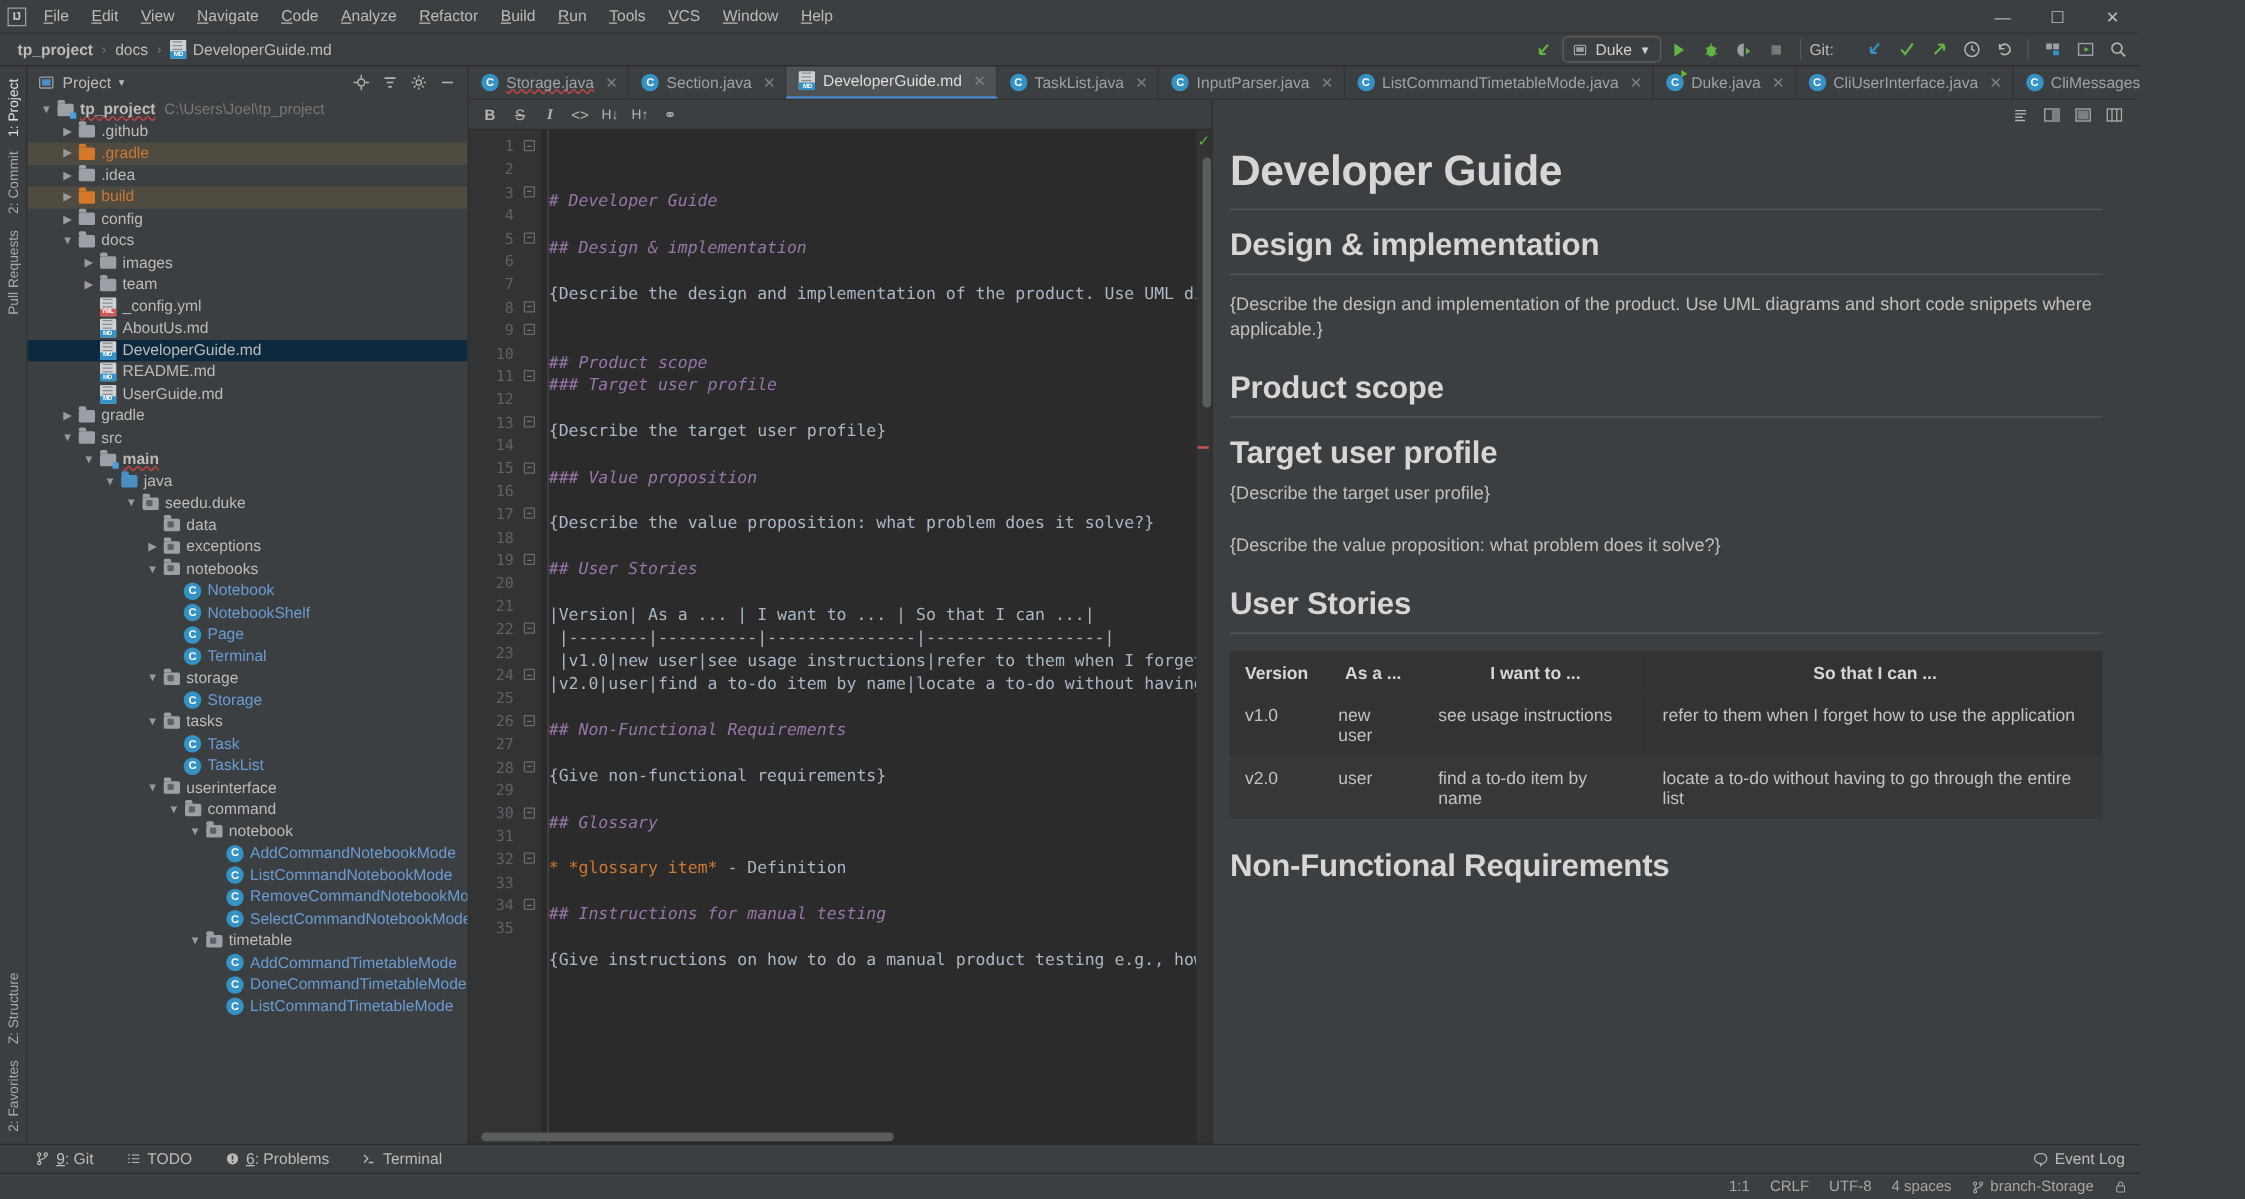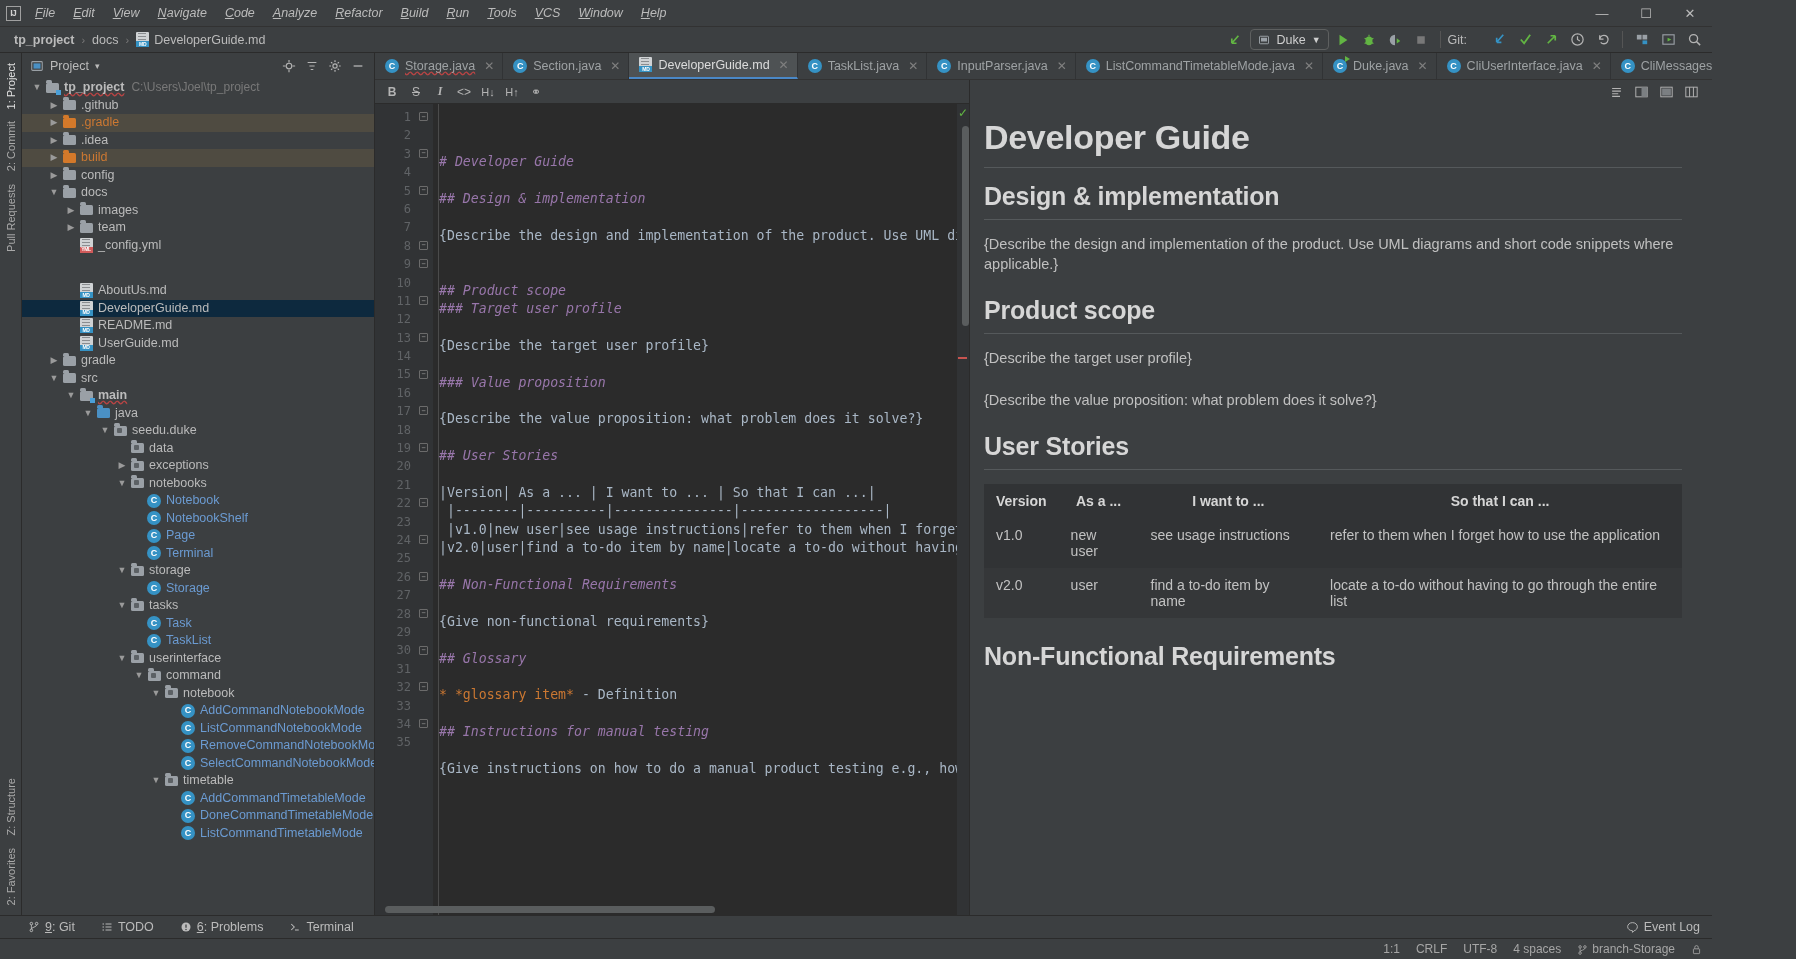--- a/index.html
+++ b/index.html
@@ -23,21 +23,21 @@
     position: relative;
   }
   .ij-logo {
     width: 26px; height: 27px; display:flex; align-items:center; justify-content:center;
   }
   .ij-logo .box {
     width: 15px; height: 15px; border: 1.6px solid #a0a0a0;
     display:flex; align-items:center; justify-content:center;
     font-size: 9px; color: #d0d0d0; font-weight: bold; letter-spacing:-1px;
   }
-  .menu { display:flex; align-items:flex-end;font-style:italic; }
+  .menu { display:flex; align-items:flex-end; }
   .menu-item {
     padding: 3px 9px; color: #bbbbbb; font-size: 12.5px; cursor: default; white-space: nowrap;
   }
   .menu-item u { text-decoration: underline; }
   .win-title {
     position: absolute; left: 0; right: 0; text-align: center;
     color: #8c8c8c; font-size: 12.5px; pointer-events:none;
   }
   .win-ctrls { margin-left:auto; display:flex; align-items:center; z-index:3; }
   .win-btn { width: 44px; height: 27px; display:flex; align-items:center; justify-content:center; color:#bbb; font-size:13px; }
@@ -467,21 +467,21 @@
           </div>
           <div class="trow" style="padding-left: 42px;">
             <span class="arrow"></span>
             <span class="ticon">
               <span class="mdfile yml">
                 <span class="tag">YML</span>
               </span>
             </span>
             <span class="tlabel">_config.yml</span>
           </div>
-          <div class="trow" style="padding-left: 42px; margin-top: 28px;">
+          <div class="trow" style="padding-left: 42px;">
             <span class="arrow"></span>
             <span class="ticon">
               <span class="mdfile">
                 <span class="tag">MD</span>
               </span>
             </span>
             <span class="tlabel">AboutUs.md</span>
           </div>
           <div class="trow sel" style="padding-left: 42px;">
             <span class="arrow"></span>
@@ -887,20 +887,21 @@
           </div>
           <div class="pv-body">
             <div class="pv-h1">Developer Guide</div>
             <div class="pv-rule"></div>
             <div id="pv-sections">
                 <div class="pv-h2">Design &amp; implementation</div>
                 <div class="pv-rule"></div>
                 <div class="pv-p">{Describe the design and implementation of the product. Use UML diagrams and short code snippets where applicable.}</div>
                 <div class="pv-h2">Product scope</div>
                 <div class="pv-rule"></div>
+                <div class="pv-h2">Target user profile</div>
                 <div class="pv-p">{Describe the target user profile}</div>
                 <div class="pv-p">{Describe the value proposition: what problem does it solve?}</div>
                 <div class="pv-h2">User Stories</div>
                 <div class="pv-rule"></div>
               </div>
             <table class="pv-table">
               <thead>
                   <tr id="pv-thead">
                     <th>Version</th>
                     <th>As a ...</th>

